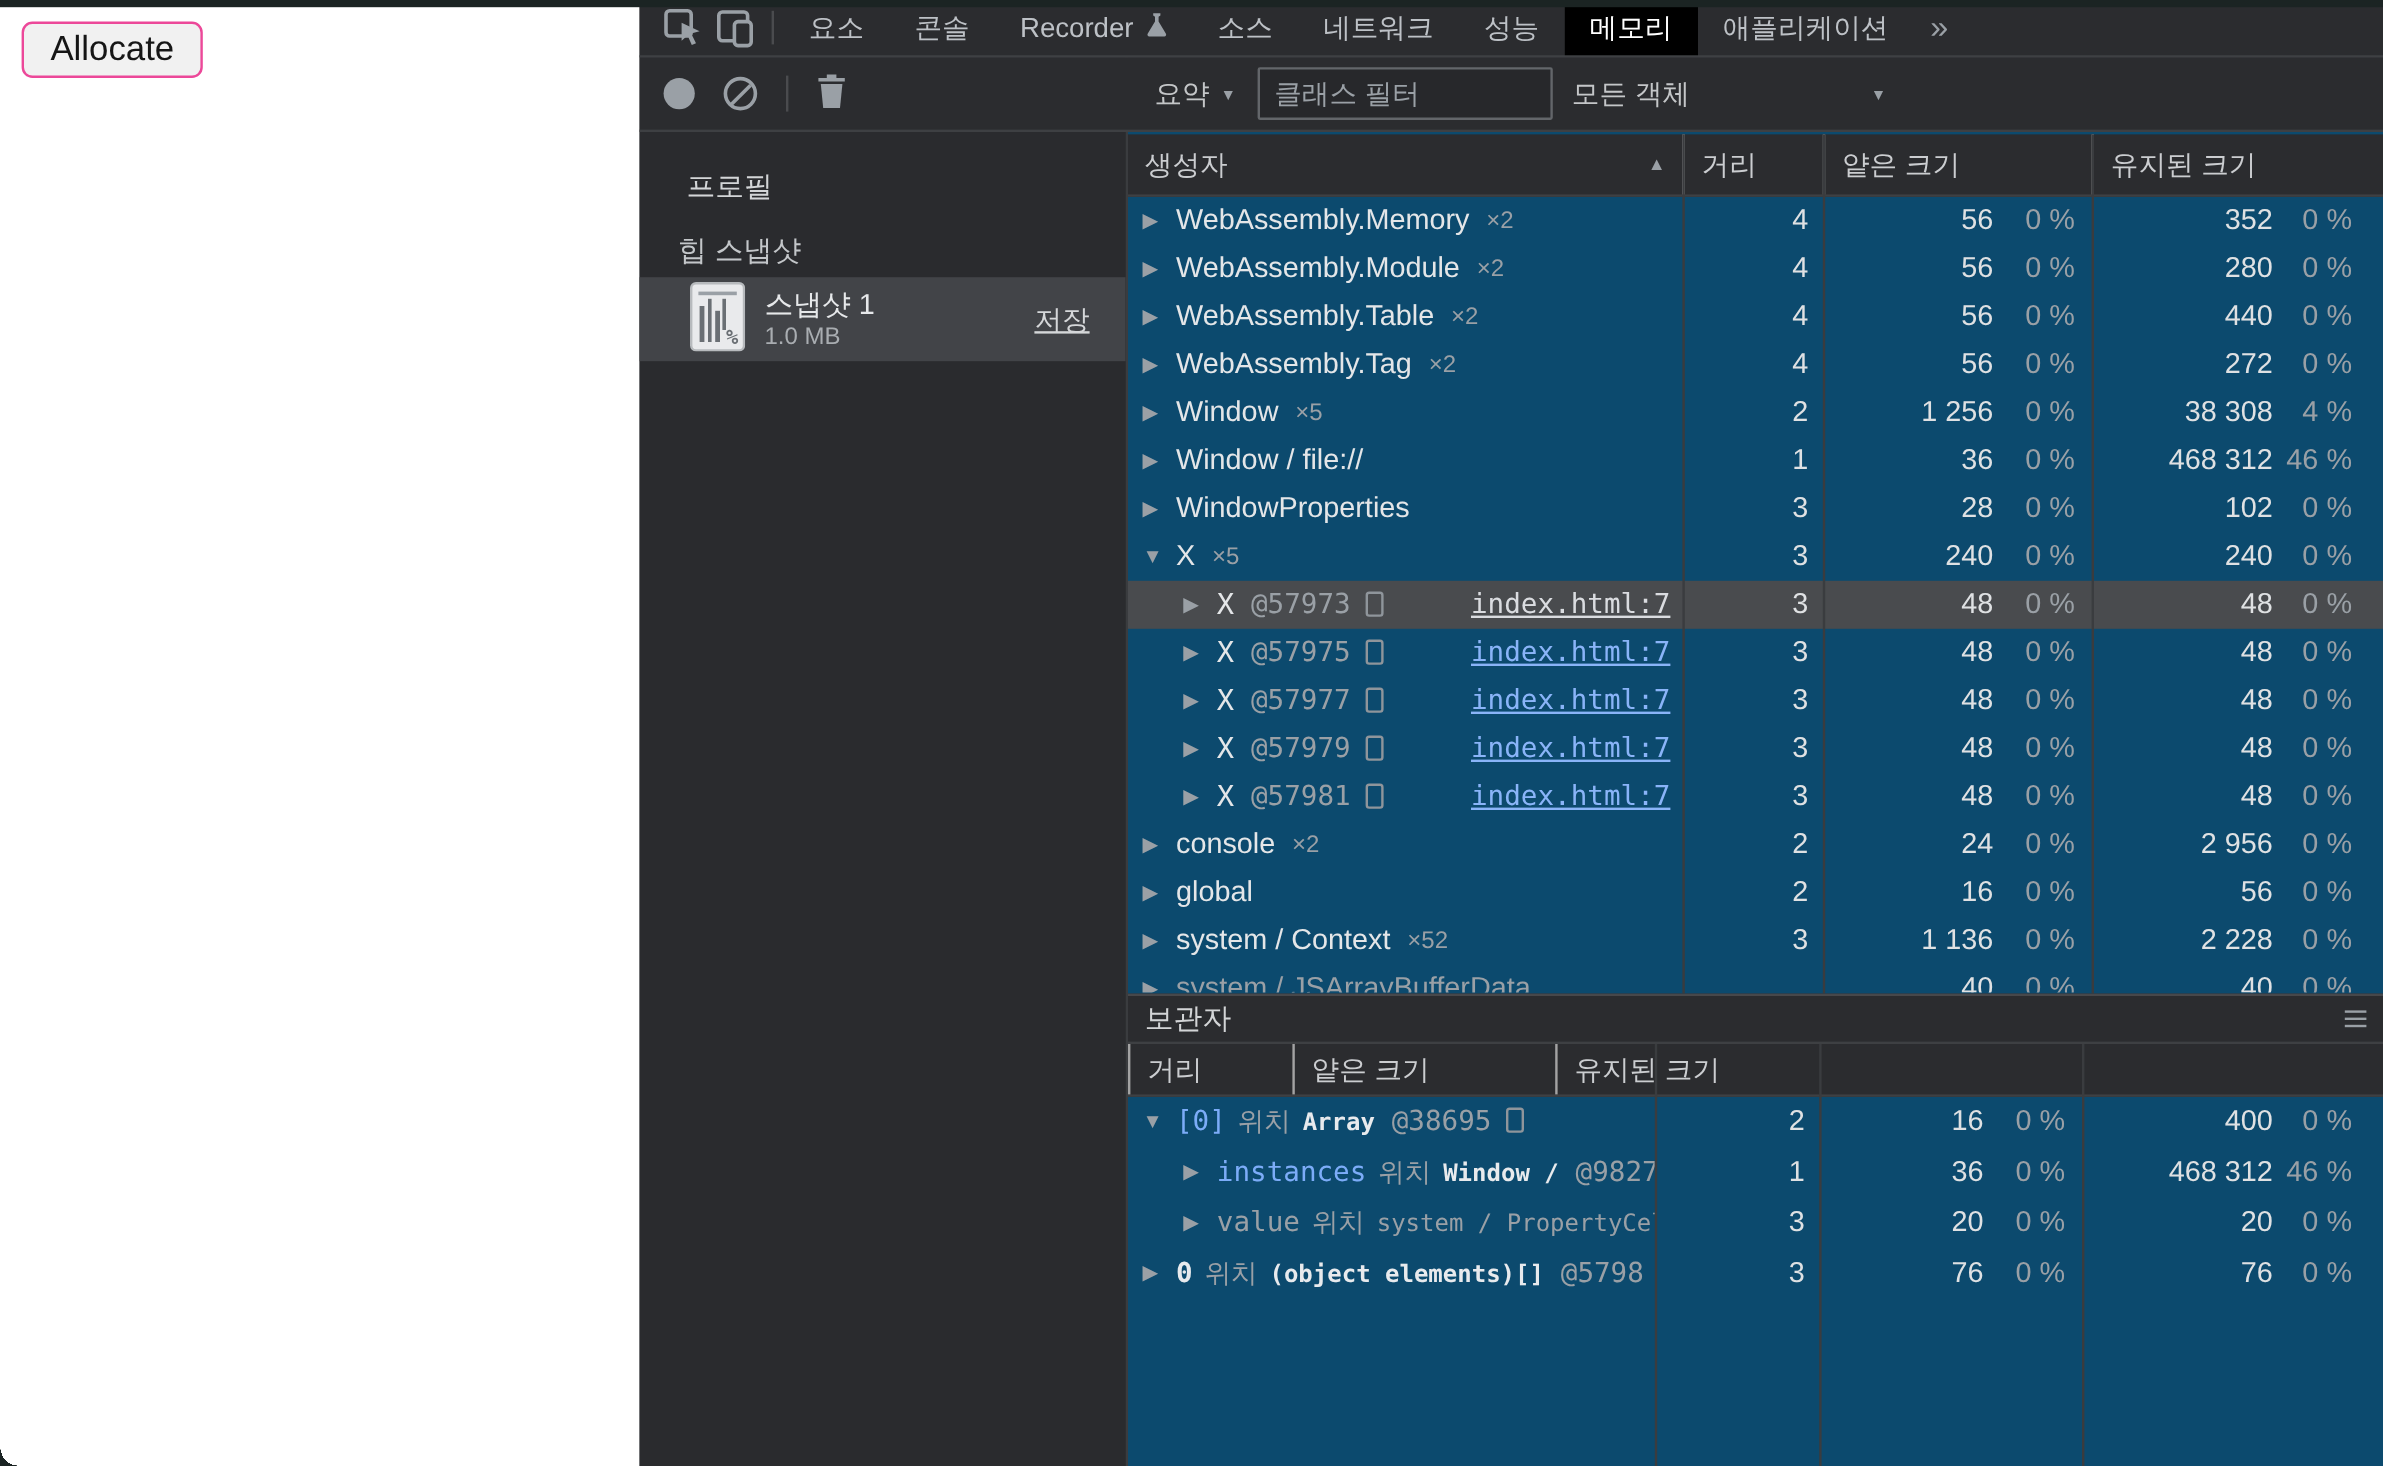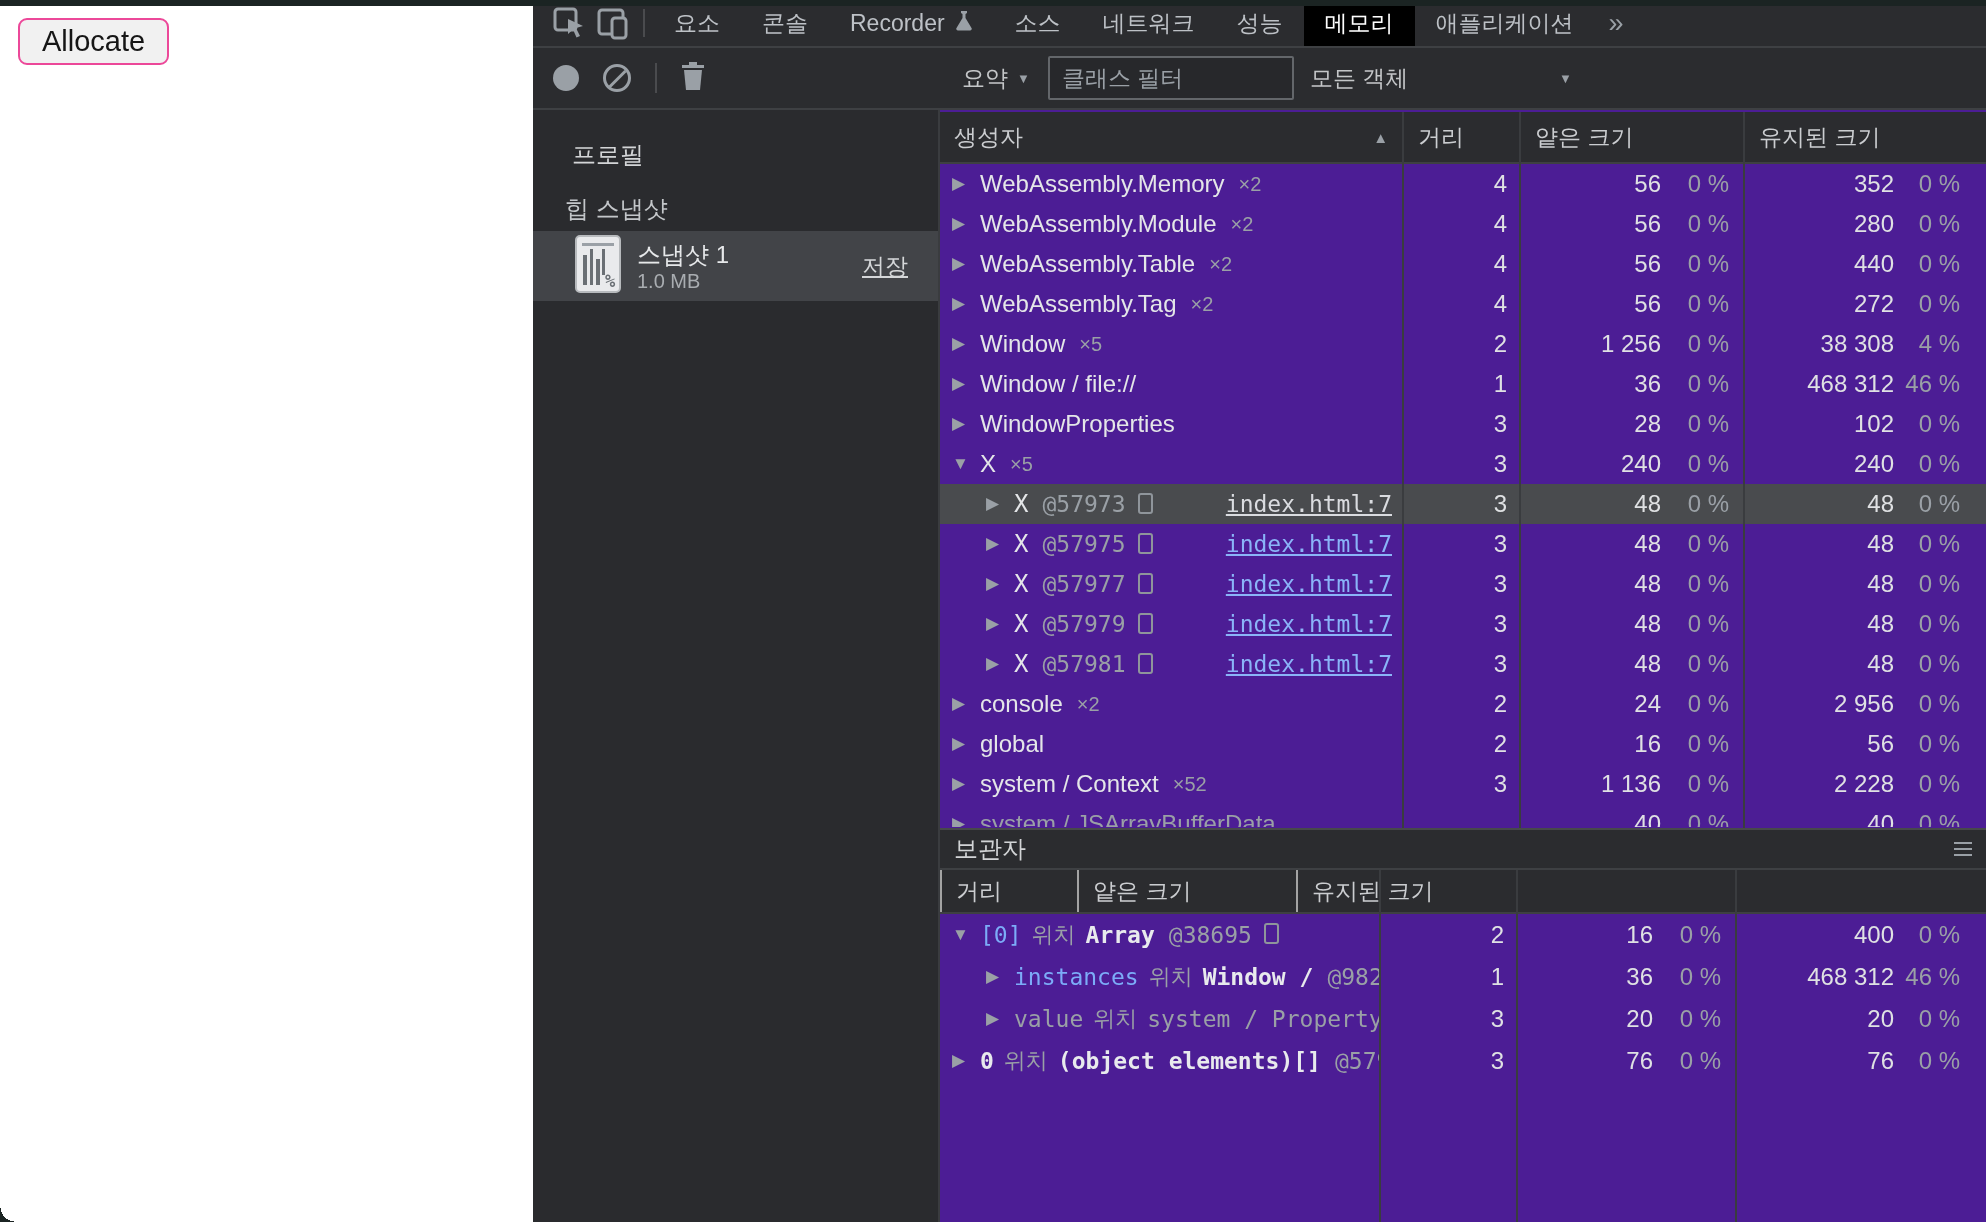--- a/index.html
+++ b/index.html
@@ -60,21 +60,21 @@
   .sb-profiles{position:absolute;left:39px;top:29px;font-size:24px;color:#d3d5d7;}
   .sb-group{position:absolute;left:32px;top:83px;font-size:24px;color:#c3c6c9;}
   .snap-item{position:absolute;left:0;top:121px;width:405px;height:70px;background:#424448;
              display:flex;align-items:center;padding-left:42px;}
   .snap-text{margin-left:16px;display:flex;flex-direction:column;}
   .snap-title{font-size:24px;color:#e6e8ea;line-height:29px;}
   .snap-size{font-size:20px;color:#a9adb1;line-height:24px;}
   .snap-save{margin-left:auto;margin-right:30px;font-size:23px;color:#d5d7d9;text-decoration:underline;}
 
   
-  .grid{position:absolute;left:407px;top:110px;width:1046px;bottom:0;background:#4c1d95;overflow:hidden;}
+  .grid{position:absolute;left:407px;top:110px;width:1046px;bottom:0;background:#0c4a6e;overflow:hidden;}
   .ghead{position:absolute;left:0;width:1046px;display:flex;align-items:center;background:#2b2c2f;
          border-bottom:2px solid #3e4043;font-size:23px;color:#cbcdd0;}
   .ghead .hc{height:100%;display:flex;align-items:center;padding-left:14px;}
   .hb{border-left:2px solid #a3a3a3;}
   .sort-ar{margin-left:auto;padding-right:14px;font-size:15px;color:#9aa0a6;}
 
   .rows{position:absolute;left:0;width:1046px;}
   .grow{display:flex;height:40px;line-height:40px;font-size:24px;}
   .grow.sel{background:#494b4e;}
   .grow.partial{height:23px;overflow:hidden;}
@@ -102,21 +102,21 @@
   .ret-title{font-size:24px;color:#d2d4d6;}
   .menu-ic{display:flex;flex-direction:column;gap:4px;}
   .menu-ic i{width:18px;height:2px;background:#9aa0a6;}
   .r-name{width:439px;display:flex;overflow:hidden;white-space:nowrap;padding-left:12px;}
   .r-name.lvl1{padding-left:46px;}
   .prop{font-size:23px;margin-right:10px;}
   .prop.blue{color:#7cacf8;}
   .prop.dim{color:#9aa0a6;}
   .prop.strong{color:#e8eaed;font-weight:bold;}
   .rel{color:#9aa0a6;font-size:22px;margin-right:10px;}
-  .target{font-size:23px;}
+  .target{font-size:20px;}
   .target.strong{color:#e8eaed;font-weight:bold;}
   .target.dim{color:#9aa0a6;}
   .r-dist{width:137px;text-align:right;padding-right:12px;color:#dfe1e3;}
   .r-size{width:219px;display:flex;}
   .r-ret{width:251px;display:flex;}
   .r-ret .pct{width:92px;padding-right:26px;}
 </style>
 </head>
 <body>
 

